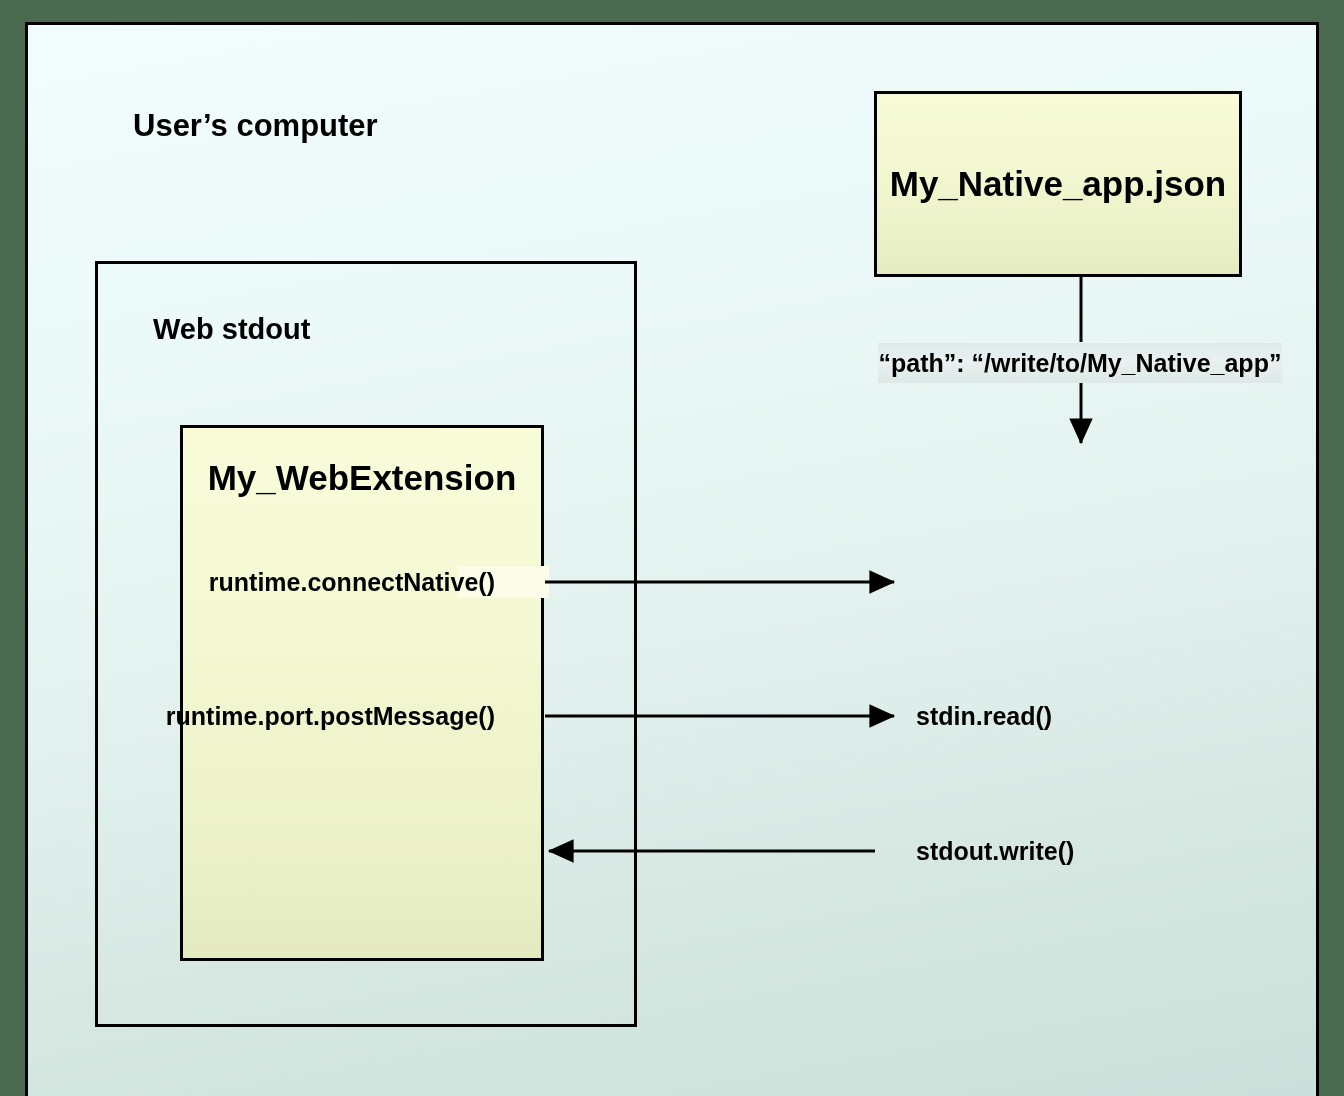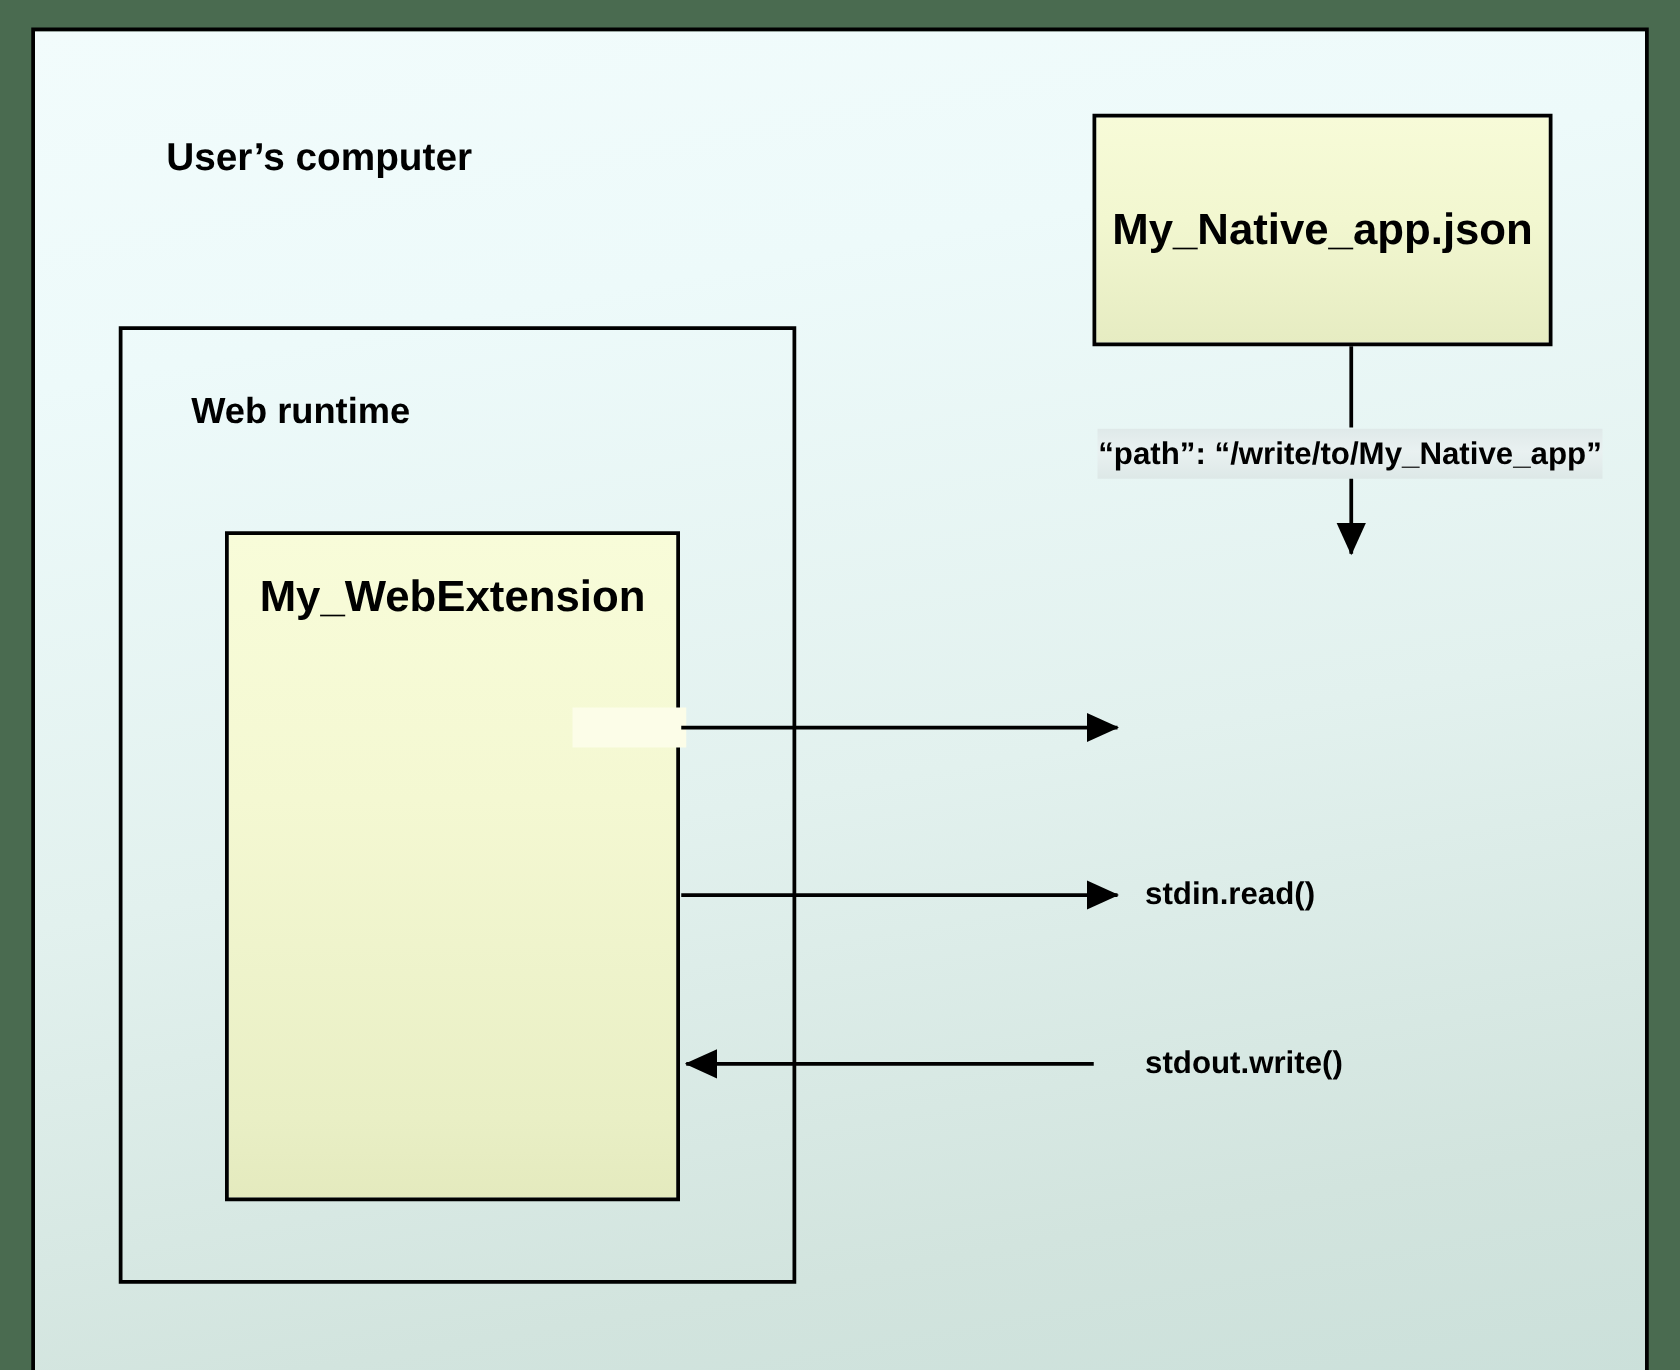--- a/index.html
+++ b/index.html
@@ -168,37 +168,39 @@
 </head>
 <body>
 
 <div id="diagram">
 
   <div class="canvas">
 
     <div class="label title-users-computer">User’s computer</div>
 
     <div class="box box-web-browser"></div>
-    <div class="label title-web-browser">Web runtime</div>
+    <div class="label title-web-browser">Web stdout</div>
 
     <div class="box box-native-json">
       <div class="box-title json-title">My_Native_app.json</div>
     </div>
 
     <div class="path-band">
       <span>“path”: “/write/to/My_Native_app”</span>
     </div>
 
     <div class="box box-webextension">
       <div class="box-title ext-title">My_WebExtension</div>
     </div>
 
 
     <div class="text-highlight"></div>
 
+    <div class="api-label right-aligned lbl-connectnative">runtime.connectNative()</div>
+    <div class="api-label right-aligned lbl-postmessage">runtime.port.postMessage()</div>
 
     <div class="api-label left-aligned lbl-stdin-read">stdin.read()</div>
     <div class="api-label left-aligned lbl-stdout-write">stdout.write()</div>
 
     <svg class="arrow-layer" viewBox="0 0 1344 1096">
       <defs>
         <marker id="arrowhead-right" markerWidth="9" markerHeight="9" refX="8.2" refY="4.5" orient="auto" markerUnits="strokeWidth">
           <path d="M0,0.6 L8.6,4.5 L0,8.4 z" fill="#000000"></path>
         </marker>
       </defs>

